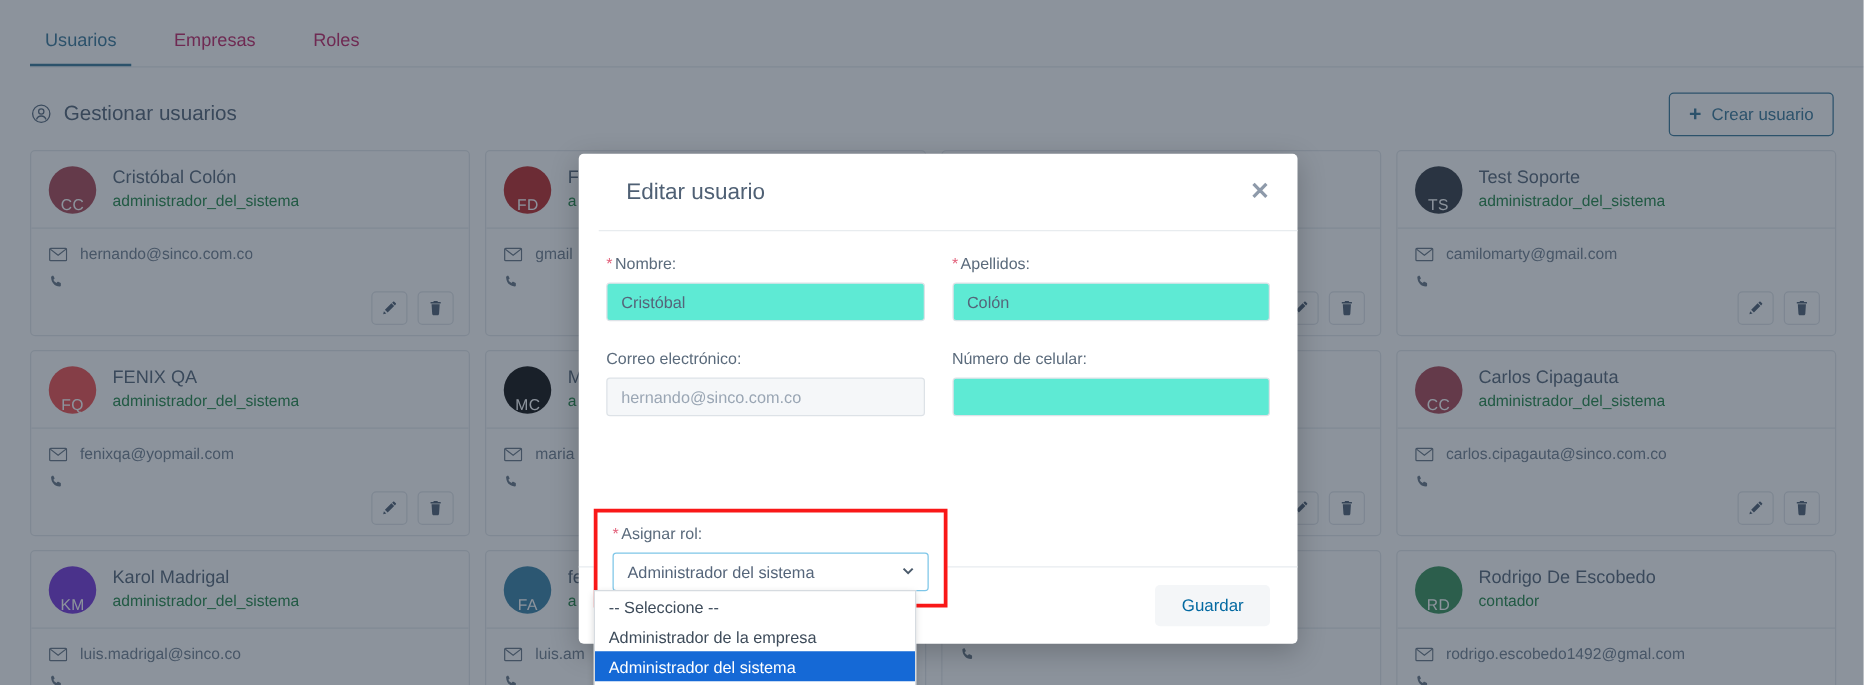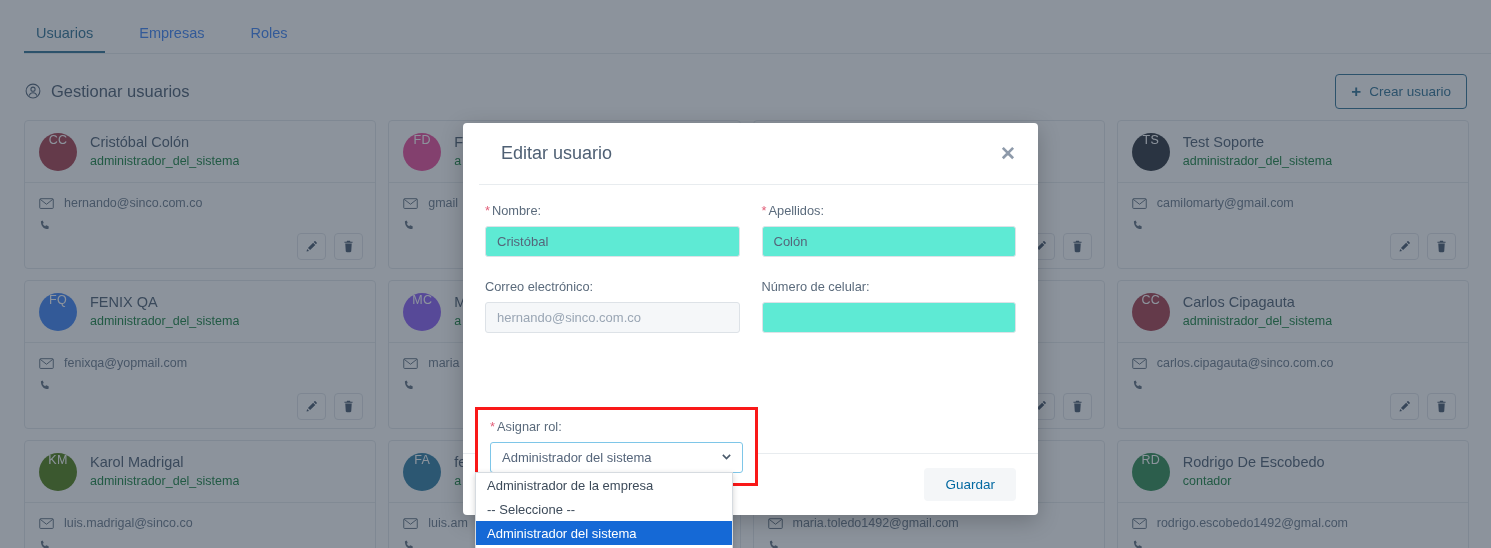--- a/index.html
+++ b/index.html
@@ -13,21 +13,21 @@
 
   
   .page { position: absolute; inset: 0; background: #ffffff; }
 
   .tabbar {
     position: absolute; left: 24px; top: 10px; right: 0; height: 44px;
     border-bottom: 1px solid #e6eaee;
   }
   .tabbar .tabs { display: flex; align-items: flex-end; height: 100%; }
   .tab {
-    font-size: 14.5px; color: #3b82f6; padding: 0 12px 10px 12px;
+    font-size: 14.5px; color: #be185d; padding: 0 12px 10px 12px;
     margin-right: 22px; cursor: pointer; white-space: nowrap;
     border-bottom: 2px solid transparent;
   }
   .tab.active { color: #2b6f93; border-bottom: 2px solid #2b6f93; }
 
   .pagehead {
     position: absolute; left: 24px; top: 70px; right: 24px; height: 42px;
     display: flex; align-items: center; justify-content: space-between;
   }
   .pagehead-left { display: flex; align-items: center; gap: 9px; }
@@ -50,21 +50,21 @@
   .card {
     background: #ffffff; border: 1px solid #e3e7eb; border-radius: 4px;
     height: 149px; overflow: hidden;
   }
   .card-head {
     display: flex; align-items: center; gap: 13px;
     padding: 11px 14px; border-bottom: 1px solid #e6eaee; height: 62px;
   }
   .avatar {
     width: 38px; height: 38px; border-radius: 50%; flex: 0 0 38px;
-    display: flex; align-items: flex-start; justify-content: center;
+    display: flex; align-items: flex-end; justify-content: center;
     color: #ffffff; font-size: 12.5px; letter-spacing: .3px;
   }
   .card-names { overflow: hidden; }
   .card-name { font-size: 14.5px; color: #4a5c70; line-height: 19px; white-space: nowrap; }
   .card-role { font-size: 12.5px; color: #15803d; line-height: 18px; white-space: nowrap; }
   .card-body { padding: 9px 14px 0 14px; position: relative; height: 86px; }
   .crow { display: flex; align-items: center; gap: 10px; height: 22px; }
   .crow .gi { width: 15px; color: #5d6d7e; flex: 0 0 15px; display: flex; }
   .crow .ctxt { font-size: 12.5px; color: #68788a; white-space: nowrap; overflow: hidden; }
   .card-actions {
@@ -210,21 +210,21 @@
               <div class="icon-btn">
                 <svg viewBox="0 0 16 16" width="13" height="13" fill="currentColor">
                   <path d="M6.2 1h3.6l.5 1H13v1.4H3V2h2.7zM4 4.3h8l-.6 9.2c0 .8-.6 1.5-1.5 1.5H6.1c-.9 0-1.5-.7-1.5-1.5z"></path>
                 </svg>
               </div>
             </div>
           </div>
         </div>
         <div class="card">
           <div class="card-head">
-            <div class="avatar" style="background:#ec4899">
+            <div class="avatar" style="background:#b91c1c">
               <span>FD</span>
             </div>
             <div class="card-names">
               <div class="card-name">F</div>
               <div class="card-role">a</div>
             </div>
           </div>
           <div class="card-body">
             <div class="crow">
               <span class="gi">
@@ -336,21 +336,21 @@
               <div class="icon-btn">
                 <svg viewBox="0 0 16 16" width="13" height="13" fill="currentColor">
                   <path d="M6.2 1h3.6l.5 1H13v1.4H3V2h2.7zM4 4.3h8l-.6 9.2c0 .8-.6 1.5-1.5 1.5H6.1c-.9 0-1.5-.7-1.5-1.5z"></path>
                 </svg>
               </div>
             </div>
           </div>
         </div>
         <div class="card">
           <div class="card-head">
-            <div class="avatar" style="background:#3b82f6">
+            <div class="avatar" style="background:#ef4444">
               <span>FQ</span>
             </div>
             <div class="card-names">
               <div class="card-name">FENIX QA</div>
               <div class="card-role">administrador_del_sistema</div>
             </div>
           </div>
           <div class="card-body">
             <div class="crow">
               <span class="gi">
@@ -378,21 +378,21 @@
               <div class="icon-btn">
                 <svg viewBox="0 0 16 16" width="13" height="13" fill="currentColor">
                   <path d="M6.2 1h3.6l.5 1H13v1.4H3V2h2.7zM4 4.3h8l-.6 9.2c0 .8-.6 1.5-1.5 1.5H6.1c-.9 0-1.5-.7-1.5-1.5z"></path>
                 </svg>
               </div>
             </div>
           </div>
         </div>
         <div class="card">
           <div class="card-head">
-            <div class="avatar" style="background:#8b5cf6">
+            <div class="avatar" style="background:#000000">
               <span>MC</span>
             </div>
             <div class="card-names">
               <div class="card-name">M</div>
               <div class="card-role">a</div>
             </div>
           </div>
           <div class="card-body">
             <div class="crow">
               <span class="gi">
@@ -504,21 +504,21 @@
               <div class="icon-btn">
                 <svg viewBox="0 0 16 16" width="13" height="13" fill="currentColor">
                   <path d="M6.2 1h3.6l.5 1H13v1.4H3V2h2.7zM4 4.3h8l-.6 9.2c0 .8-.6 1.5-1.5 1.5H6.1c-.9 0-1.5-.7-1.5-1.5z"></path>
                 </svg>
               </div>
             </div>
           </div>
         </div>
         <div class="card">
           <div class="card-head">
-            <div class="avatar" style="background:#4d7c0f">
+            <div class="avatar" style="background:#6d28d9">
               <span>KM</span>
             </div>
             <div class="card-names">
               <div class="card-name">Karol Madrigal</div>
               <div class="card-role">administrador_del_sistema</div>
             </div>
           </div>
           <div class="card-body">
             <div class="crow">
               <span class="gi">
@@ -573,29 +573,20 @@
           <div class="card-head">
             <div class="avatar" style="background:#cfd6dd">
               <span></span>
             </div>
             <div class="card-names">
               <div class="card-name"></div>
               <div class="card-role"></div>
             </div>
           </div>
           <div class="card-body">
-            <div class="crow">
-              <span class="gi">
-                <svg viewBox="0 0 20 16" width="15" height="13" fill="none" stroke="currentColor" stroke-width="1.3">
-                  <rect x="1" y="1.6" width="18" height="13" rx="1"></rect>
-                  <path d="M1.6 2.4 L10 9 L18.4 2.4"></path>
-                </svg>
-              </span>
-              <span class="ctxt">maria.toledo1492@gmail.com</span>
-            </div>
             <div class="crow">
               <span class="gi">
                 <svg viewBox="0 0 16 16" width="12" height="13" fill="currentColor">
                   <path d="M4.2 1.2c.5 0 .8.3 1 .7l.9 2c.2.4.1.8-.2 1l-1 .8c.7 1.5 1.9 2.7 3.4 3.4l.8-1c.3-.3.7-.4 1.1-.2l2 .9c.4.2.7.5.7 1v2c0 .6-.5 1.1-1.1 1C5.9 12.3 3.1 9 2.5 3.2c-.1-.6.4-1.1 1-1.1z"></path>
                 </svg>
               </span>
               <span class="ctxt"></span>
             </div>
           </div>
         </div>
@@ -677,22 +668,22 @@
           <span>Administrador del sistema</span>
           <span class="chev">
             <svg viewBox="0 0 16 16" width="13" height="13" fill="none" stroke="currentColor" stroke-width="2">
               <path d="M3.5 6 L8 10.5 L12.5 6"></path>
             </svg>
           </span>
         </div>
       </div>
 
       <div class="role-options" id="role-options-host">
+          <div class="role-option">-- Seleccione --</div>
           <div class="role-option">Administrador de la empresa</div>
-          <div class="role-option">-- Seleccione --</div>
           <div class="role-option selected">Administrador del sistema</div>
           <div class="role-option">Contador</div>
         </div>
     </div>
 
     <div class="modal-foot">
       <button class="save-btn">Guardar</button>
     </div>
   </div>
 

